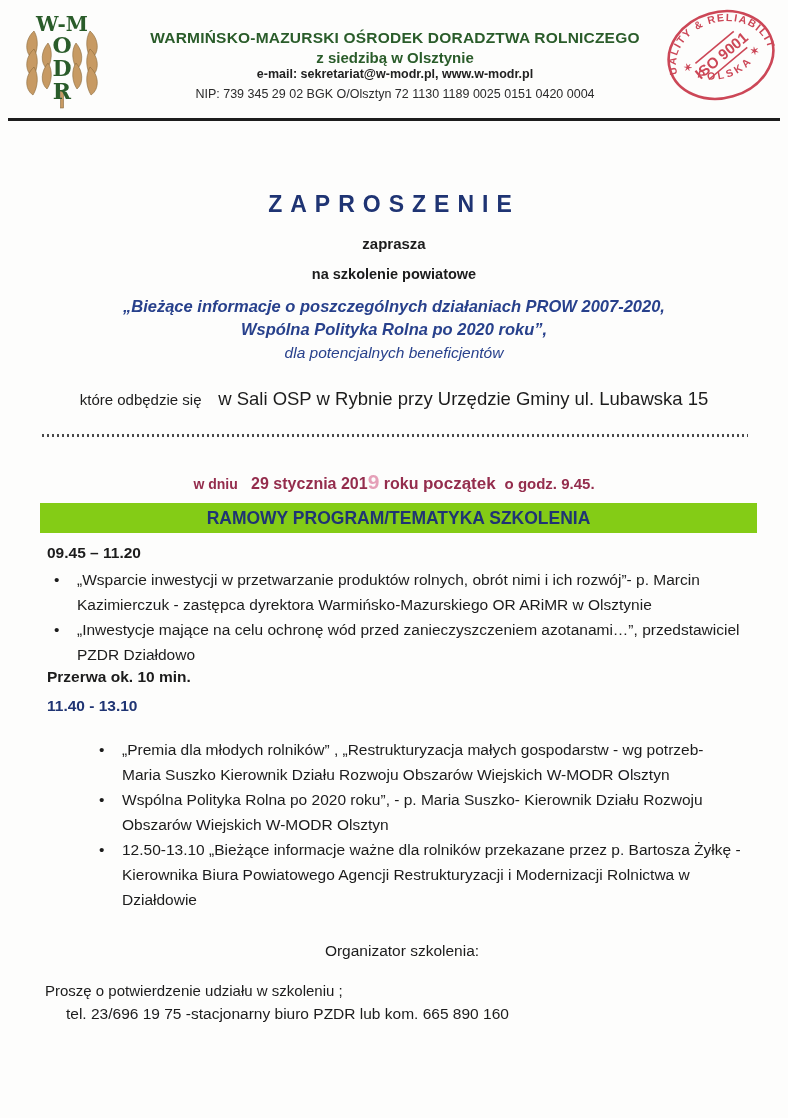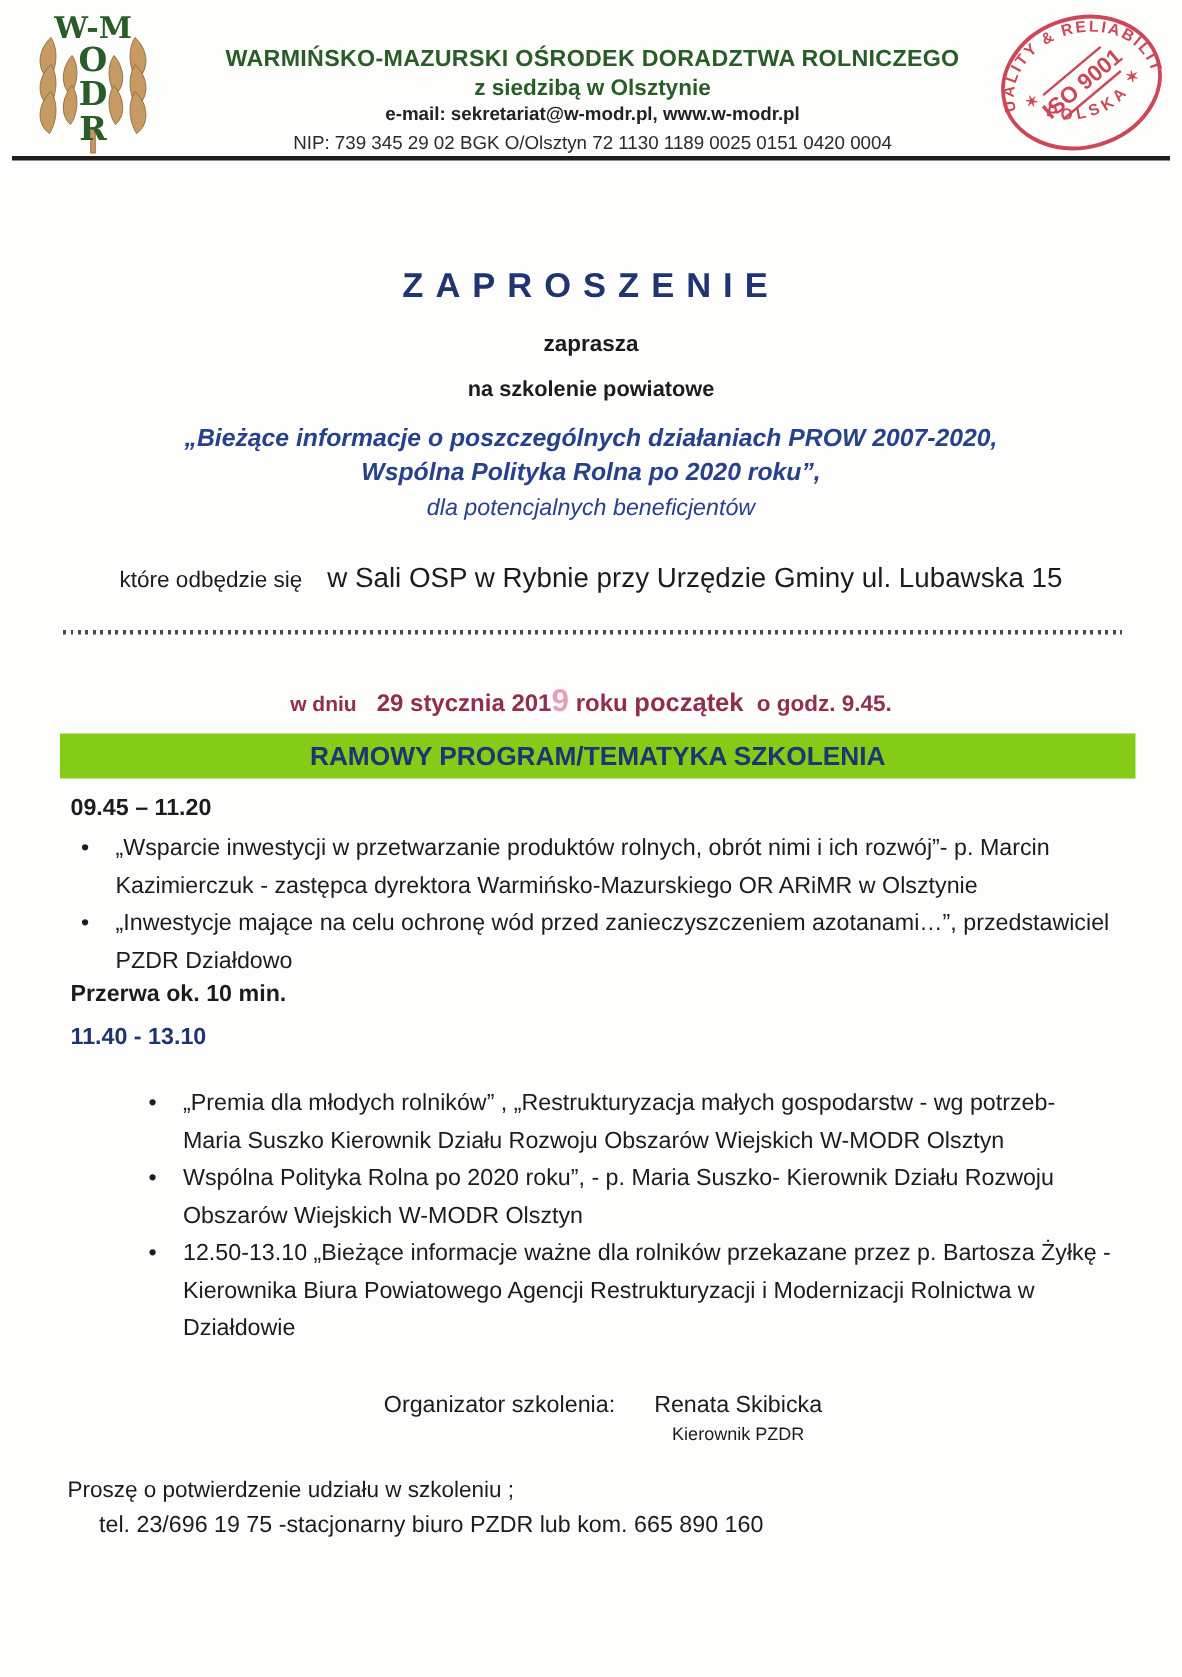--- a/index.html
+++ b/index.html
@@ -10,23 +10,23 @@
     margin:0 auto;
     background:#fdfdfc;
     font-family:"Liberation Sans", sans-serif;
     color:#1c1c1c;
     overflow:hidden;
   }
   
   .letterhead {
     position:relative;
     display:flex;
-    align-items:flex-end;
+    align-items:center;
     padding:5px 10px 0 12px;
-    height:104px;
+    height:118px;
   }
   .logo { width:100px; height:97px; flex:0 0 auto; }
   .head-center {
     flex:1 1 auto;
     text-align:center;
     padding-top:8px;
     padding-right:100px;
     line-height:1.25;
   }
   .org1 { color:#2a5c2a; font-weight:bold; font-size:15.5px; letter-spacing:.2px; }
@@ -213,22 +213,18 @@
       <span class="blt-text">Wspólna Polityka Rolna po 2020 roku”, - p. Maria Suszko- Kierownik Działu Rozwoju Obszarów Wiejskich  W-MODR Olsztyn</span>
     </li>
     <li>
       <span class="blt">•</span>
       <span class="blt-text">12.50-13.10 „Bieżące informacje ważne dla rolników przekazane przez p. Bartosza Żyłkę - Kierownika  Biura Powiatowego Agencji Restrukturyzacji i Modernizacji Rolnictwa w Działdowie</span>
     </li>
   </ul>
 
   <div class="organizer">
     <span>Organizator szkolenia:</span>
-    <span class="org-name-block">
-      <span>Renata Skibicka</span>
-      <span class="org-role">Kierownik PZDR</span>
-    </span>
   </div>
 
   <p class="confirm">Proszę o potwierdzenie udziału w szkoleniu ;</p>
   <p class="phone">tel. 23/696 19 75 -stacjonarny biuro PZDR  lub  kom. 665 890 160</p>
 
 </div>
 
 </body></html>

